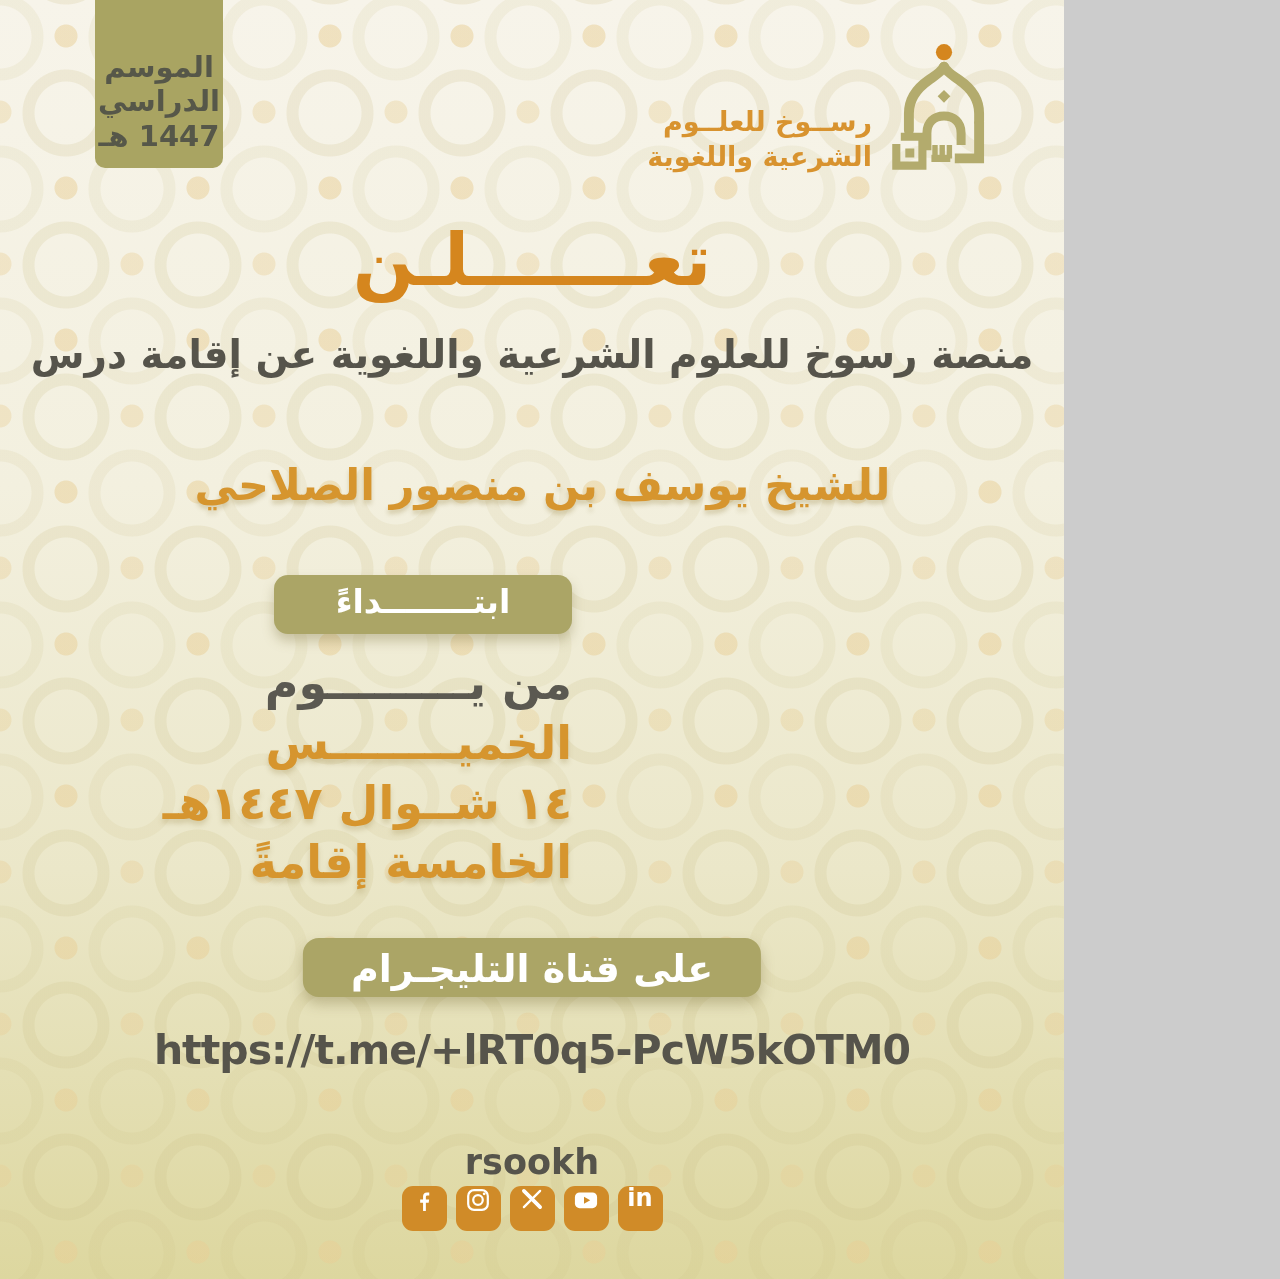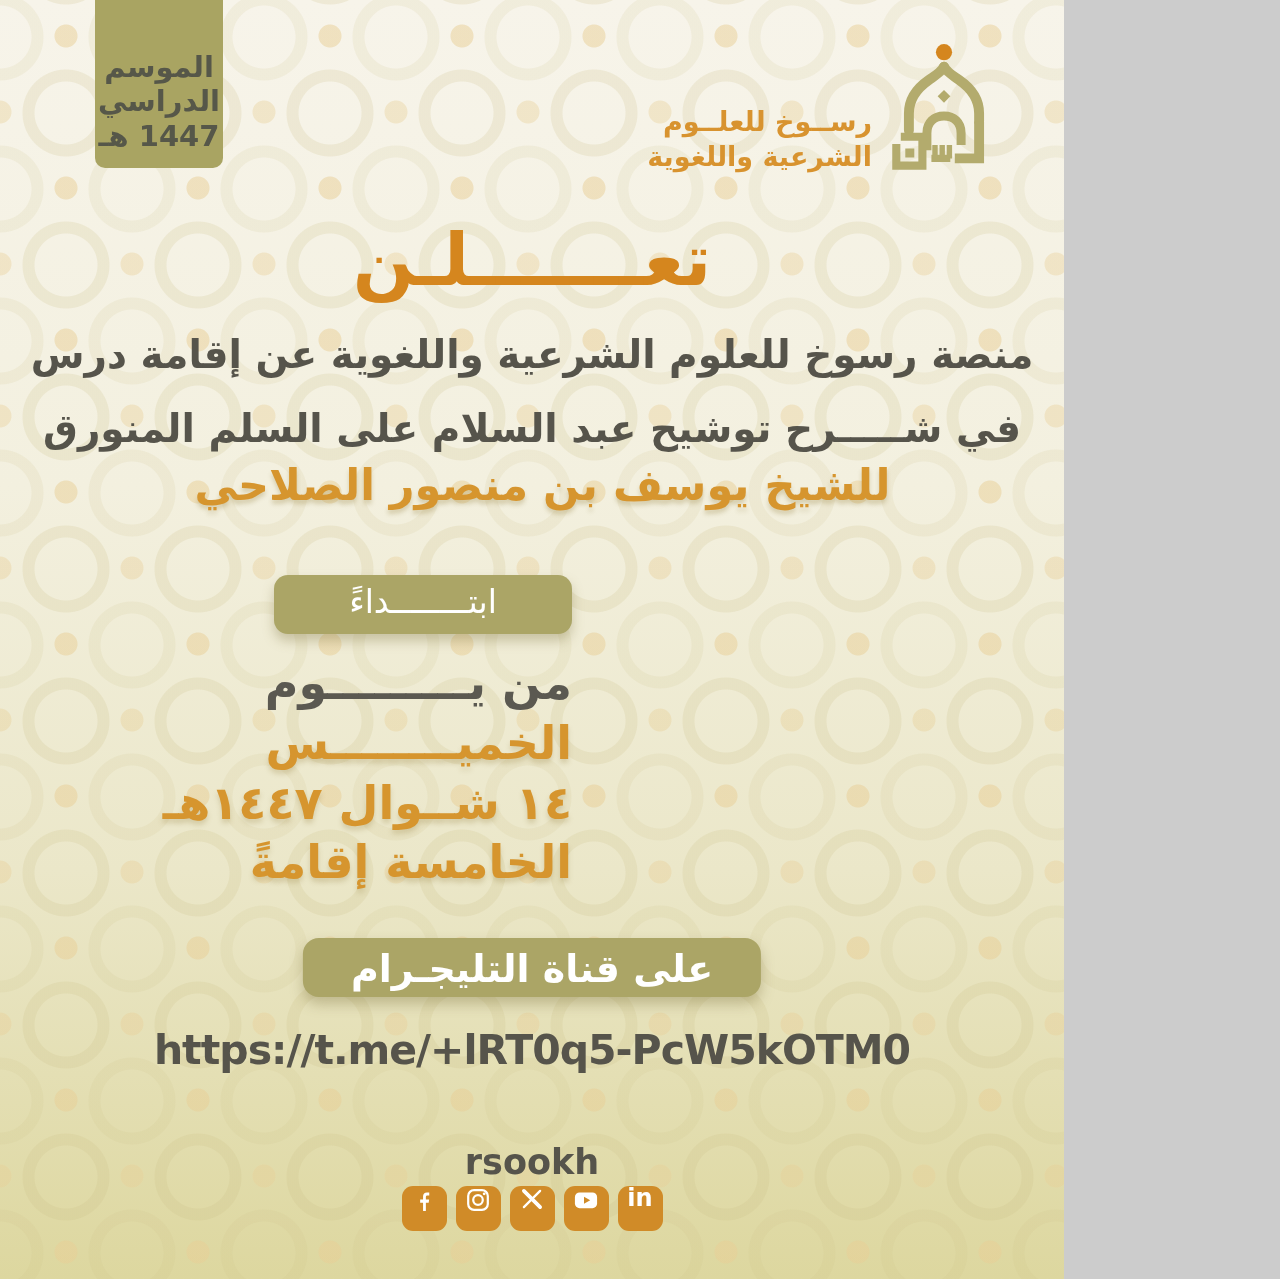--- a/index.html
+++ b/index.html
@@ -40,21 +40,21 @@
     color:#56544b; font-weight:bold; font-size:39px; line-height:1.9;
   }
   .sheikh {
     position:absolute; top:460px; left:0; width:100%; text-align:center; direction:rtl;
     color:#d6952e; font-weight:bold; font-size:43px;
     text-shadow:0 4px 4px rgba(150,128,64,0.30);
     padding-left:21px;
   }
   .schedule { position:absolute; top:575px; right:492px; width:620px; direction:rtl; }
   .start-badge {
-    display:inline-block; background:#aba566; color:#fff; font-weight:normal; font-size:33px;
+    display:inline-block; background:#aba566; color:#fff; font-weight:bold; font-size:33px;
     padding:7px 40px 13px 40px; border-radius:14px; min-width:298px; text-align:center;
     box-shadow:0 7px 12px rgba(125,115,62,0.35);
   }
   .sched-line { font-weight:bold; font-size:46px; line-height:1.3; }
   .from-day { color:#5b5951; margin-top:20px; }
   .orange-line { color:#d6952e; text-shadow:0 4px 5px rgba(150,128,64,0.28); }
   .tg-badge {
     position:absolute; top:938px; left:50%; transform:translateX(-50%);
     background:#aba566; color:#fff; font-weight:bold; font-size:38px; direction:rtl;
     padding:9px 48px 6px 48px; border-radius:16px; white-space:nowrap;
@@ -103,21 +103,20 @@
   </div>
   <div class="brand-text">
     <div>رســوخ للعلــوم</div>
     <div>الشرعية واللغوية</div>
   </div>
 
   <div class="announce">تعـــــــلـن</div>
 
   <div class="body-text">
     <div>منصة رسوخ للعلوم الشرعية واللغوية عن إقامة درس</div>
-    <div>في شـــــرح توشيح عبد السلام على السلم المنورق</div>
   </div>
 
   <div class="sheikh">للشيخ يوسف بن منصور الصلاحي</div>
 
   <div class="schedule">
     <span class="start-badge">ابتــــــــداءً</span>
     <div class="sched-line from-day">من يـــــــــوم</div>
     <div class="sched-line orange-line">الخميــــــــس</div>
     <div class="sched-line orange-line">١٤ شــوال ١٤٤٧هـ</div>
     <div class="sched-line orange-line">الخامسة إقامةً</div>

